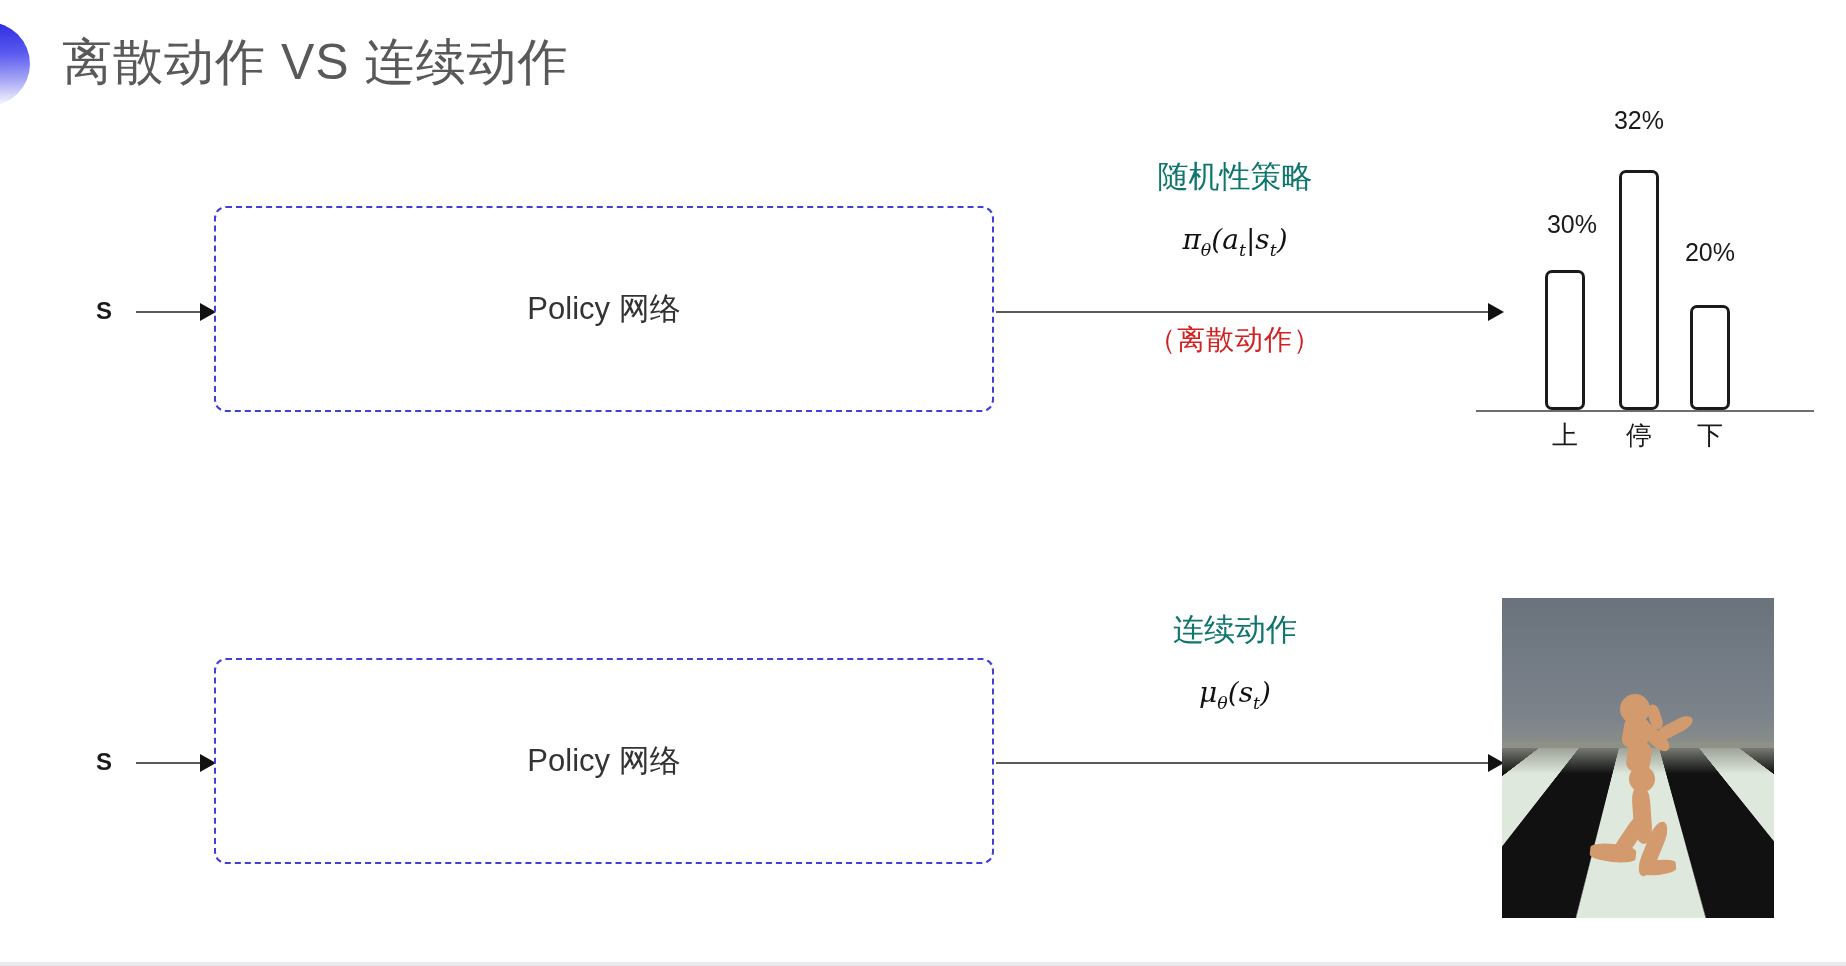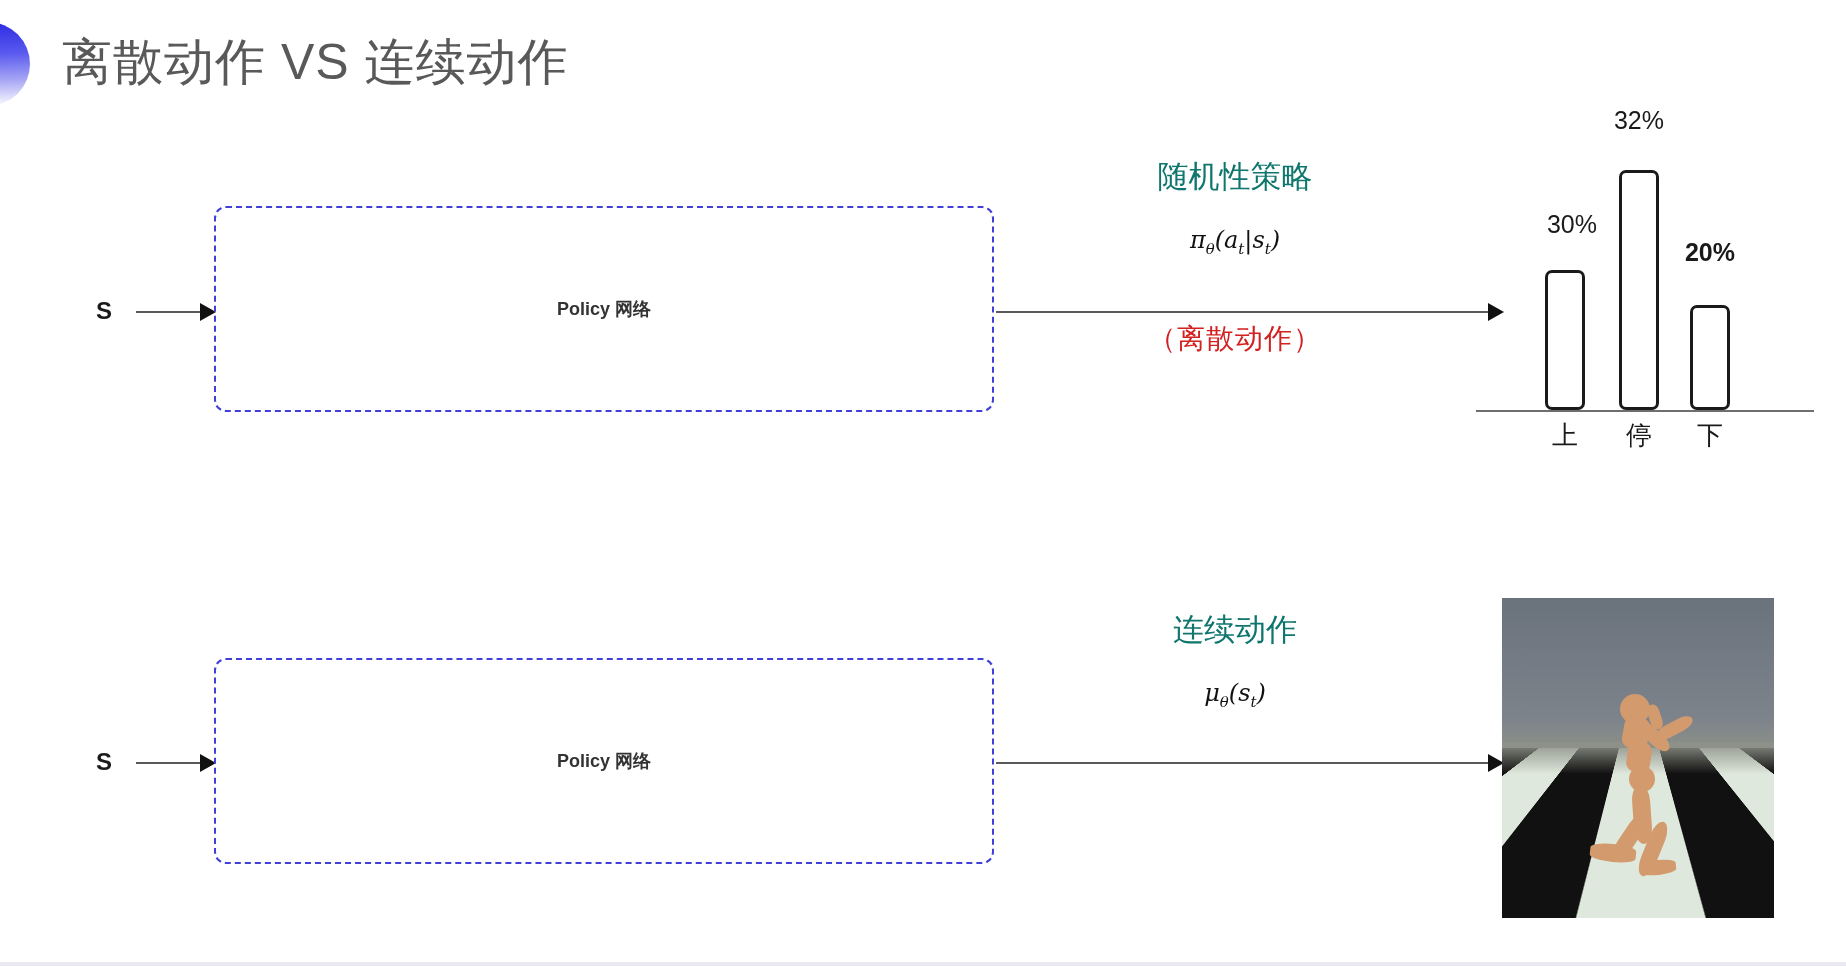--- a/index.html
+++ b/index.html
@@ -44,24 +44,23 @@
     border-radius: 12px;
     box-sizing: border-box;
   }
   .policy-box .policy-label {
     position: absolute;
     left: 0;
     right: 0;
     top: 50%;
     transform: translateY(-50%);
     text-align: center;
-    font-size: 18px;
+    font-size: 31px;
     color: #333333;
     white-space: nowrap;
-    font-weight: bold;
   }
   #policy-box-top   { left: 214px; top: 206px; width: 780px; height: 206px; }
   #policy-box-bottom{ left: 214px; top: 658px; width: 780px; height: 206px; }
 
   
   .s-label {
     position: absolute;
     font-size: 24px;
     font-weight: bold;
     color: #1a1a1a;
@@ -99,21 +98,21 @@
     white-space: nowrap;
   }
   .policy-annotation .ann-title {
     font-size: 31px;
     color: #0f766e;
     line-height: 44px;
   }
   .policy-annotation .ann-formula {
     font-family: "DejaVu Serif", "Liberation Serif", serif;
     font-style: italic;
-    font-size: 24px;
+    font-size: 28px;
     color: #111111;
     line-height: 62px;
     margin-top: 10px;
   }
   .policy-annotation .ann-formula sub {
     font-size: 0.62em;
     font-style: italic;
   }
   .policy-annotation .ann-note {
     font-size: 28px;
@@ -243,21 +242,21 @@
   <div class="chart-baseline"></div>
 
   <div class="bar-value" style="left:69px; top:100px; width:70px;">30%</div>
   <div class="bar" style="left:77px; height:140px; width:40px;"></div>
   <div class="bar-tick-label" style="left:62px; width:70px;">上</div>
 
   <div class="bar-value" style="left:136px; top:-4px; width:70px;">32%</div>
   <div class="bar" style="left:151px; height:240px; width:40px;"></div>
   <div class="bar-tick-label" style="left:136px; width:70px;">停</div>
 
-  <div class="bar-value" style="left:207px; top:128px; width:70px;font-weight:bold;">20%</div>
+  <div class="bar-value" style="left:207px; top:128px; width:70px;">20%</div>
   <div class="bar" style="left:222px; height:105px; width:40px;"></div>
   <div class="bar-tick-label" style="left:207px; width:70px;">下</div>
 </div>
 
 <div class="s-label" id="s-label-bottom">S</div>
 <div class="arrow-line" id="short-arrow-bottom-line"></div>
 <div class="arrow-head" id="short-arrow-bottom-head"></div>
 
 <div class="policy-box" id="policy-box-bottom">
   <div class="policy-label">Policy 网络</div>

